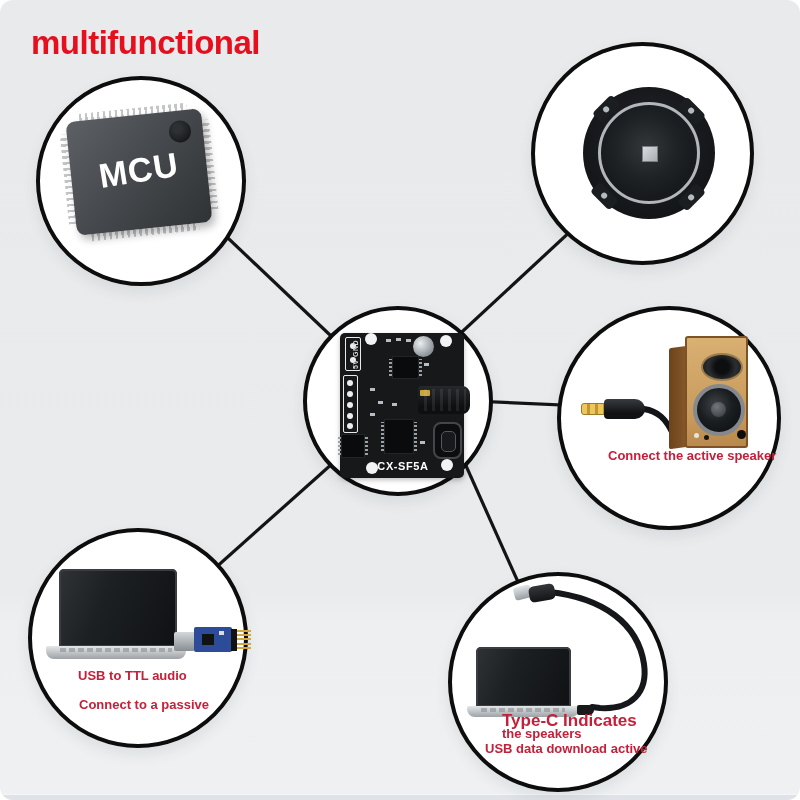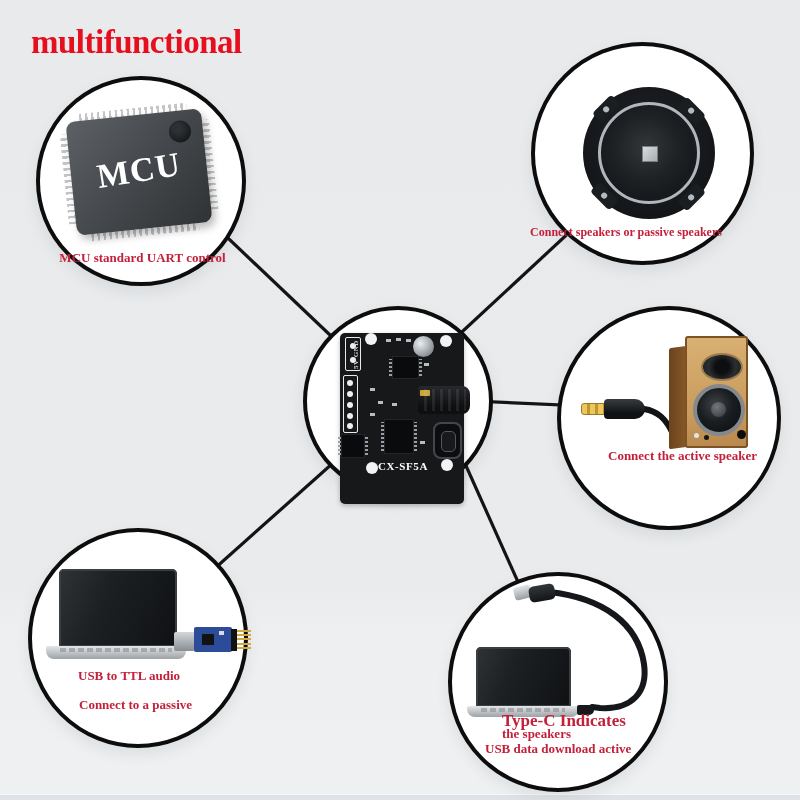--- a/index.html
+++ b/index.html
@@ -1,20 +1,21 @@
 <!DOCTYPE html>
 <html><head>
 <meta charset="utf-8">
 <style>
   html,body{margin:0;padding:0;background:#fff;}
   .abs{position:absolute;}
   #canvas{
     position:relative;width:800px;height:800px;overflow:hidden;
     background:linear-gradient(180deg,#e8eaec 0%,#e9ebed 74%,#edeff1 78%,#eef0f2 99%);
-    font-family:Liberation Serif, serif;
+    font-family:Liberation Sans, sans-serif;
+    border-radius:13px;
   }
   .floor-strip{left:0;top:794px;width:800px;height:6px;background:#dfe2e6;border-top:1px solid #f5f6f7;}
   .title{left:31px;top:26px;font-size:33px;font-weight:800;letter-spacing:-.5px;color:#e60f1e;line-height:1;}
   svg.connectors{left:0;top:0;z-index:1;}
   .bubble{
     position:absolute;border-radius:50%;background:#fff;border:4px solid #0d0d0d;
     box-sizing:border-box;z-index:2;box-shadow:0 6px 14px rgba(70,75,80,.10);
   }
   .caption{position:absolute;z-index:5;font-weight:700;color:#c5203a;line-height:1.05;white-space:nowrap;}
   
@@ -71,21 +72,21 @@
   .ttl-header{left:199px;top:97px;width:6px;height:22px;background:#101214;}
   .ttl-pins{left:205px;top:98px;width:14px;height:21px;
     background:repeating-linear-gradient(180deg,#d1a93e 0 2px,transparent 2px 4.2px);}
   
   .tc-tip{left:62px;top:10px;width:17px;height:13px;border-radius:3px;transform:rotate(-14deg);
     background:linear-gradient(180deg,#e2e6e9,#989ea3);}
   .tc-body{left:77px;top:9px;width:26px;height:16px;border-radius:5px;transform:rotate(-10deg);
     background:linear-gradient(180deg,#34373a,#121416);}
   .tc-sideplug{left:125px;top:129px;width:17px;height:10px;border-radius:2px 5px 5px 2px;background:#17191b;}
   
-  .board{left:33px;top:23px;width:124px;height:171px;border-radius:5px;background:#17181a;box-shadow:0 2px 5px rgba(0,0,0,.25);}
+  .board{left:33px;top:23px;width:124px;height:145px;border-radius:5px;background:#17181a;box-shadow:0 2px 5px rgba(0,0,0,.25);}
   .hole{width:12px;height:12px;border-radius:50%;background:#f2f3f4;}
   .cap{left:73px;top:3px;width:21px;height:21px;border-radius:50%;
     background:radial-gradient(circle at 35% 35%,#eceef0,#9aa0a5 60%,#676c72);}
   .jack{left:78px;top:53px;width:52px;height:28px;border-radius:4px 8px 8px 4px;
     background:linear-gradient(180deg,#26282b,#0d0f11 75%);}
   .jack-ridges{left:6px;top:3px;right:4px;bottom:3px;opacity:.5;
     background:repeating-linear-gradient(90deg,rgba(255,255,255,.16) 0 3px,transparent 3px 8px);}
   .jack-gold{left:2px;top:4px;width:10px;height:6px;background:#caa43c;border-radius:1px;}
   .usbc{left:93px;top:89px;width:29px;height:37px;border-radius:8px;box-sizing:border-box;
     background:#0c0d0f;border:2px solid #43474b;}
@@ -236,23 +237,21 @@
     </svg>
     <div class="abs tc-tip"></div>
     <div class="abs tc-body"></div>
     <div class="abs lap-screen" style="left:24px;top:71px;width:95px;height:60px;"></div>
     <div class="abs lap-base" style="left:15px;top:130px;width:112px;height:11px;">
       <div class="abs lap-keys"></div>
     </div>
     <div class="abs tc-sideplug"></div>
   </div>
 
-  <div class="caption" style="left:40px;top:251px;width:205px;text-align:center;font-size:13px;">MCU standard UART control</div>
-
-  <div class="caption" style="left:514px;top:226px;width:224px;text-align:center;font-size:12px;">Connect speakers or passive speakers</div>
+
 
   <div class="caption" style="left:560px;top:449px;font-size:13px;margin-left:48px;">Connect the active speaker</div>
 
   <div class="caption" style="left:78px;top:669px;font-size:13px;">USB to TTL audio</div>
   <div class="caption" style="left:79px;top:698px;font-size:13px;">Connect to a passive</div>
 
   <div class="caption" style="left:502px;top:712px;font-size:17px;">Type-C Indicates</div>
   <div class="caption" style="left:502px;top:727px;font-size:13px;">the speakers</div>
   <div class="caption" style="left:485px;top:742px;font-size:13px;">USB data download active</div>
 

